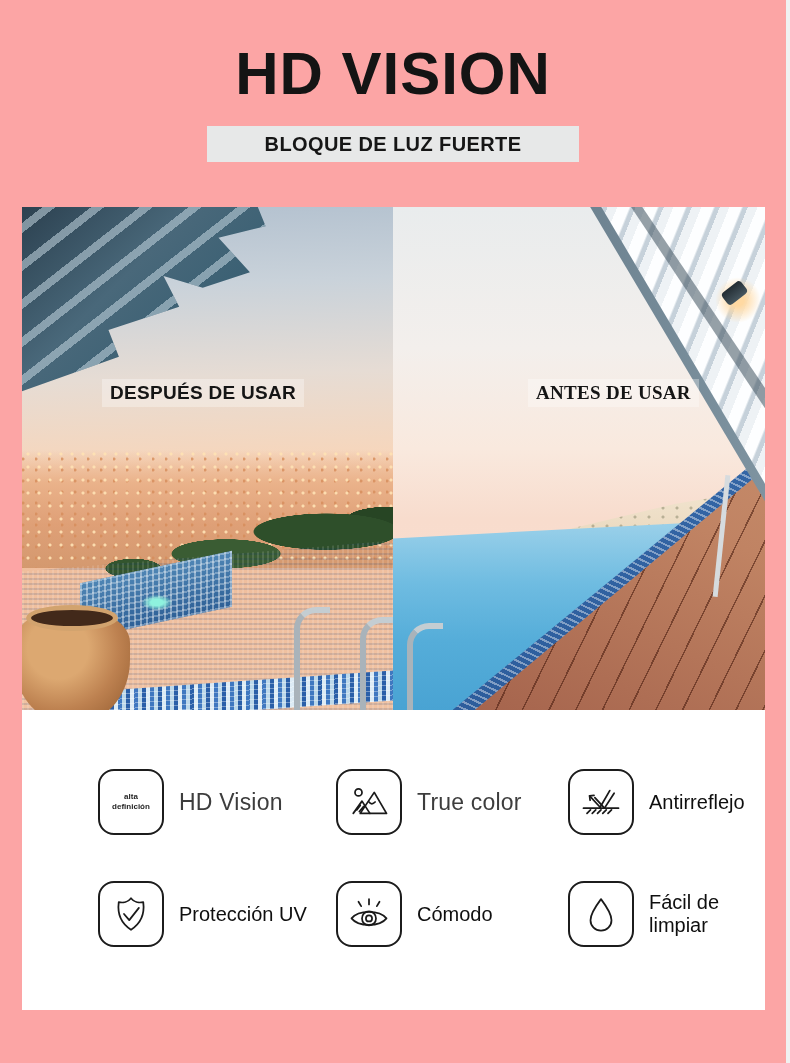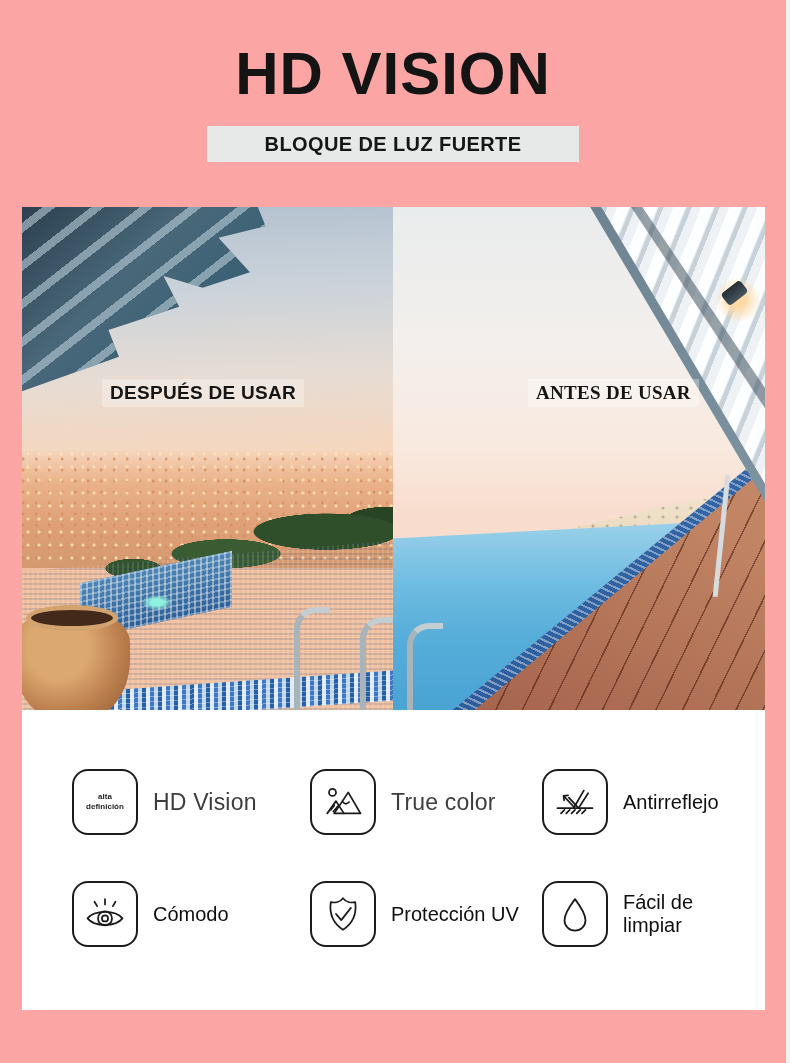--- a/index.html
+++ b/index.html
@@ -120,21 +120,21 @@
 
   
   .photo-label { position:absolute; top:172px; padding:3px 8px;
      background:rgba(255,255,255,.32); font-size:19px; font-weight:700;
      color:#151515; letter-spacing:.3px; white-space:nowrap; }
   .label-after { left:80px; }
   .label-before { left:506px;font-family:Liberation Serif, serif; }
 
   
   .card { position:absolute; left:22px; top:710px; width:743px; height:300px; background:#ffffff; }
-  .grid { position:absolute; left:50px; top:58px; display:grid;
+  .grid { position:absolute; left:76px; top:58px; display:grid;
           grid-template-columns:238px 232px 215px; row-gap:44px; }
   .feature { display:flex; align-items:center; gap:15px; height:68px; }
   .icon-box { width:66px; height:66px; border:2px solid #1c1c1c; border-radius:16px;
               background:#fff; display:flex; align-items:center; justify-content:center;
               flex:0 0 auto; position:relative; }
   .icon-box svg { display:block; }
   .hd-text { font-size:8px; font-weight:700; color:#1f1f1f; text-align:center;
              line-height:1.25; width:46px; }
   .lbl-light { font-size:23px; font-weight:400; color:#3d3d3d; letter-spacing:.2px; }
   .lbl-bold  { font-size:20px; font-weight:400; color:#0f0f0f; }
@@ -223,42 +223,42 @@
             <path d="M23 30 L11 17 M28 31 L17 19"></path>
             <path d="M11 17 l0.5 5 M11 17 l5 -0.5"></path>
           </svg>
         </div>
         <span class="lbl-bold">Antirreflejo</span>
       </div>
 
       <div class="feature">
         <div class="icon-box">
           <svg width="42" height="42" viewBox="0 0 48 48" fill="none" stroke="#1a1a1a" stroke-width="2" stroke-linecap="round" stroke-linejoin="round">
+            <path d="M24 6 C21 10 15 11.5 10 10.5 C8.5 22 11.5 34 24 42 C36.5 34 39.5 22 38 10.5 C33 11.5 27 10 24 6 Z"></path>
+            <path d="M16 24 L22 31 L33 17"></path>
+          </svg>
+        </div>
+        <span class="lbl-bold">Protección UV</span>
+      </div>
+
+      <div class="feature">
+        <div class="icon-box">
+          <svg width="42" height="42" viewBox="0 0 48 48" fill="none" stroke="#1a1a1a" stroke-width="2" stroke-linecap="round" stroke-linejoin="round">
             <path d="M4 29 C12 19 36 19 44 29 C36 39 12 39 4 29 Z"></path>
             <circle cx="24" cy="29" r="8"></circle>
             <circle cx="24" cy="29" r="3.5"></circle>
             <path d="M24 7 V13 M12 10 L15 15 M36 10 L33 15"></path>
           </svg>
         </div>
         <span class="lbl-bold">Cómodo</span>
       </div>
 
       <div class="feature">
         <div class="icon-box">
           <svg width="42" height="42" viewBox="0 0 48 48" fill="none" stroke="#1a1a1a" stroke-width="2" stroke-linecap="round" stroke-linejoin="round">
-            <path d="M24 6 C21 10 15 11.5 10 10.5 C8.5 22 11.5 34 24 42 C36.5 34 39.5 22 38 10.5 C33 11.5 27 10 24 6 Z"></path>
-            <path d="M16 24 L22 31 L33 17"></path>
-          </svg>
-        </div>
-        <span class="lbl-bold">Protección UV</span>
-      </div>
-
-      <div class="feature">
-        <div class="icon-box">
-          <svg width="42" height="42" viewBox="0 0 48 48" fill="none" stroke="#1a1a1a" stroke-width="2" stroke-linecap="round" stroke-linejoin="round">
             <path d="M24 7 C24 7 12 23 12 31 a12 12 0 0 0 24 0 C36 23 24 7 24 7 Z"></path>
           </svg>
         </div>
         <span class="lbl-bold">Fácil de limpiar</span>
       </div>
 
     </div>
   </div>
 
 </div>

